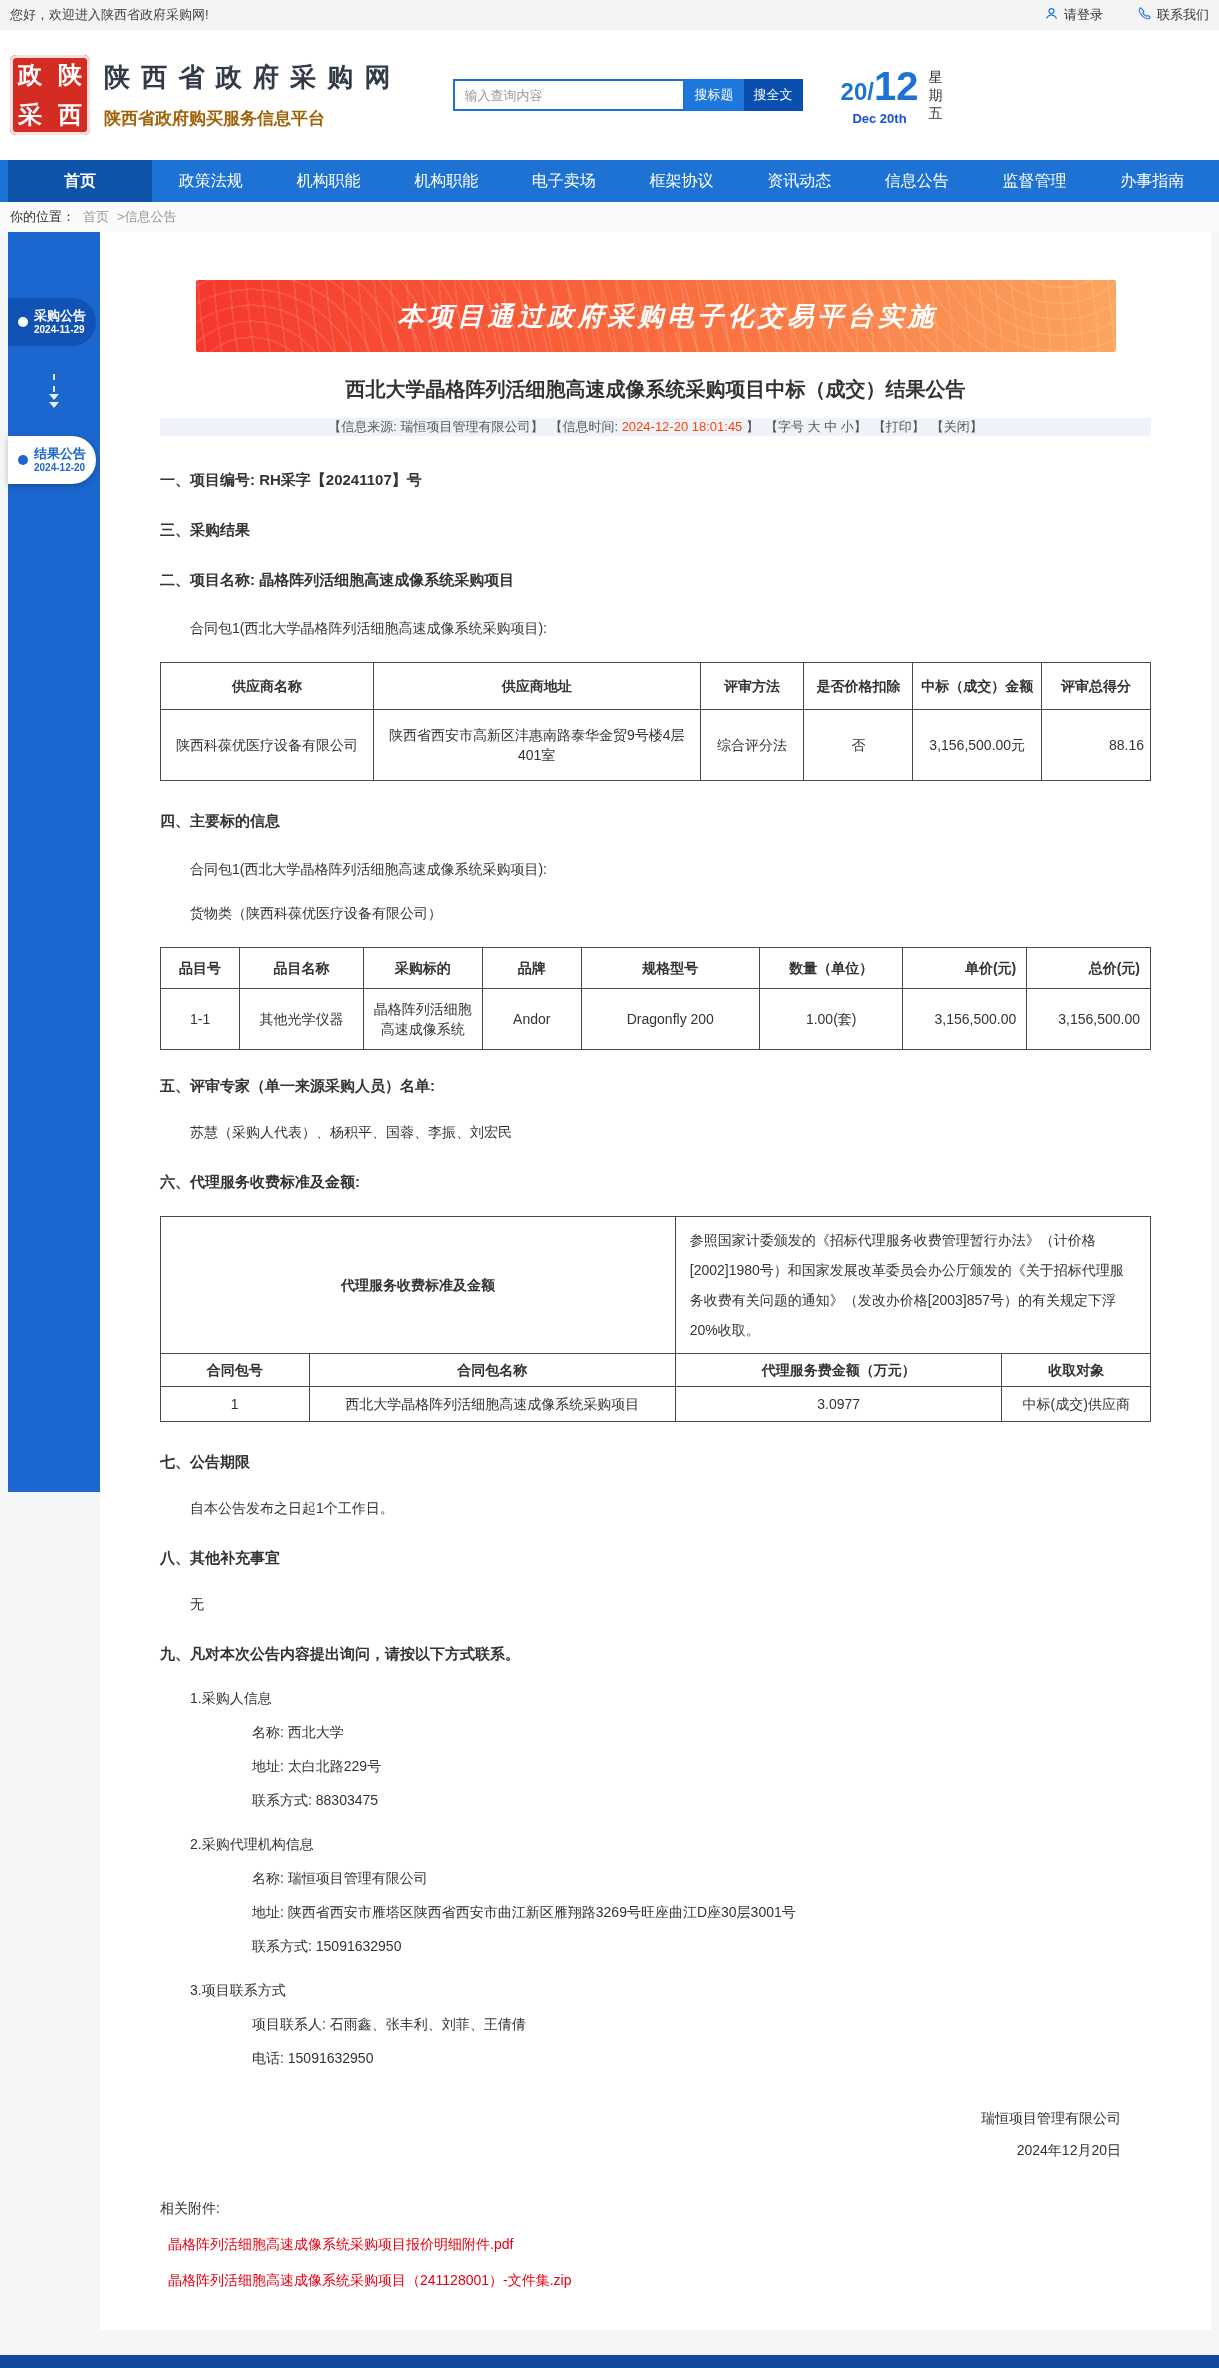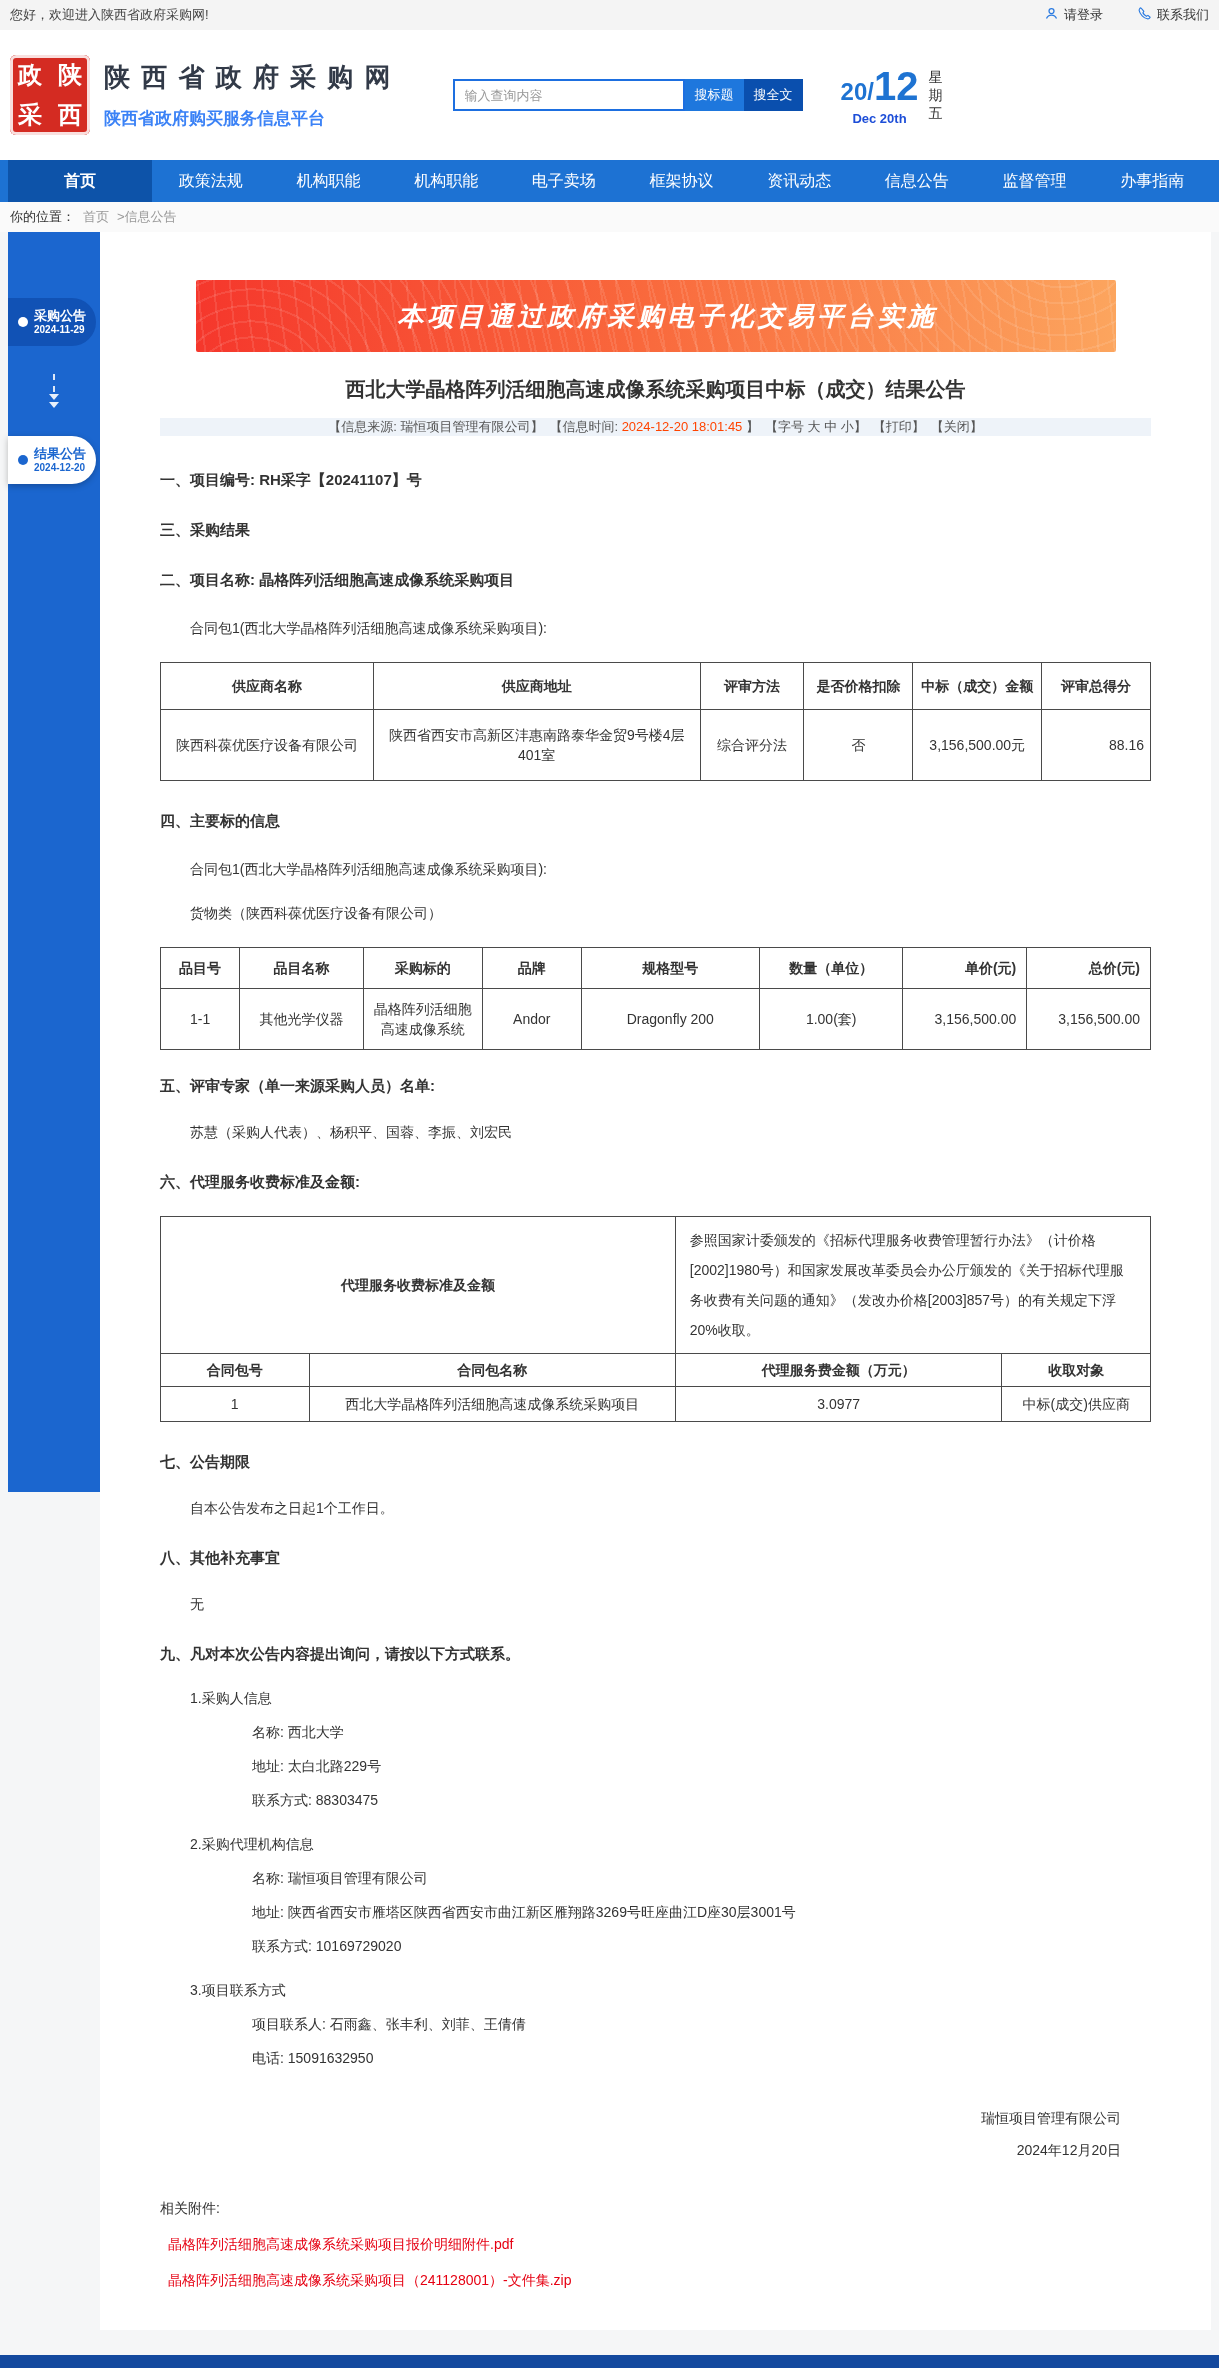--- a/index.html
+++ b/index.html
@@ -9,21 +9,21 @@
   .topbar { height: 30px; background: #f4f4f4; display: flex; align-items: center; padding: 0 10px; font-size: 13px; color: #444; }
   .topbar-right { margin-left: auto; display: flex; align-items: center; gap: 34px; }
   .tb-link { display: flex; align-items: center; gap: 5px; cursor: pointer; color: #333; }
 
   
   .header { height: 130px; background: #fff; display: flex; align-items: center; padding: 0 10px; }
   .logo { width: 80px; height: 80px; background: #d42b22; border-radius: 6px; display: grid; grid-template-columns: 1fr 1fr; place-items: center; box-shadow: inset 0 0 0 3px rgba(255,255,255,.85), inset 0 0 0 6px #d42b22; }
   .logo span { color: #fff; font-weight: bold; font-size: 24px; line-height: 1; }
   .titles { margin-left: 14px; }
   .site-title { font-size: 26px; font-weight: bold; color: #323a48; letter-spacing: 2px; }
-  .site-sub { margin-top: 12px; font-size: 17px; font-weight: bold; color: #3b82f6; }
+  .site-sub { margin-top: 12px; font-size: 17px; font-weight: bold; color: #a16207; }
   .search { display: flex; align-items: center; margin-left: 60px; }
   .search input { width: 232px; height: 32px; border: 2px solid #1d6fe0; padding: 0 10px; font-size: 13px; outline: none; color: #333; }
   .search input::placeholder { color: #999; }
   .btn-search { height: 32px; padding: 0 10px; border: none; color: #fff; font-size: 13px; cursor: pointer; }
   .btn-title { background: #1e77dd; }
   .btn-full { background: #0a4fae; }
   .datebox { margin-left: 38px; display: flex; align-items: flex-start; gap: 10px; }
   .d-left { text-align: center; }
   .d-num { color: #1e73d2; font-weight: bold; }
   .d-num .dm { font-size: 24px; }
@@ -319,21 +319,21 @@
     <div class="sec">九、凡对本次公告内容提出询问，请按以下方式联系。</div>
 
     <div class="c-title">1.采购人信息</div>
     <div class="c-line">名称: 西北大学</div>
     <div class="c-line">地址: 太白北路229号</div>
     <div class="c-line">联系方式: 88303475</div>
 
     <div class="c-title">2.采购代理机构信息</div>
     <div class="c-line">名称: 瑞恒项目管理有限公司</div>
     <div class="c-line">地址: 陕西省西安市雁塔区陕西省西安市曲江新区雁翔路3269号旺座曲江D座30层3001号</div>
-    <div class="c-line">联系方式: 10169729020</div>
+    <div class="c-line">联系方式: 15091632950</div>
 
     <div class="c-title">3.项目联系方式</div>
     <div class="c-line">项目联系人: 石雨鑫、张丰利、刘菲、王倩倩</div>
     <div class="c-line">电话: 15091632950</div>
 
     <div class="signature">
       <div>瑞恒项目管理有限公司</div>
       <div>2024年12月20日</div>
     </div>
 

